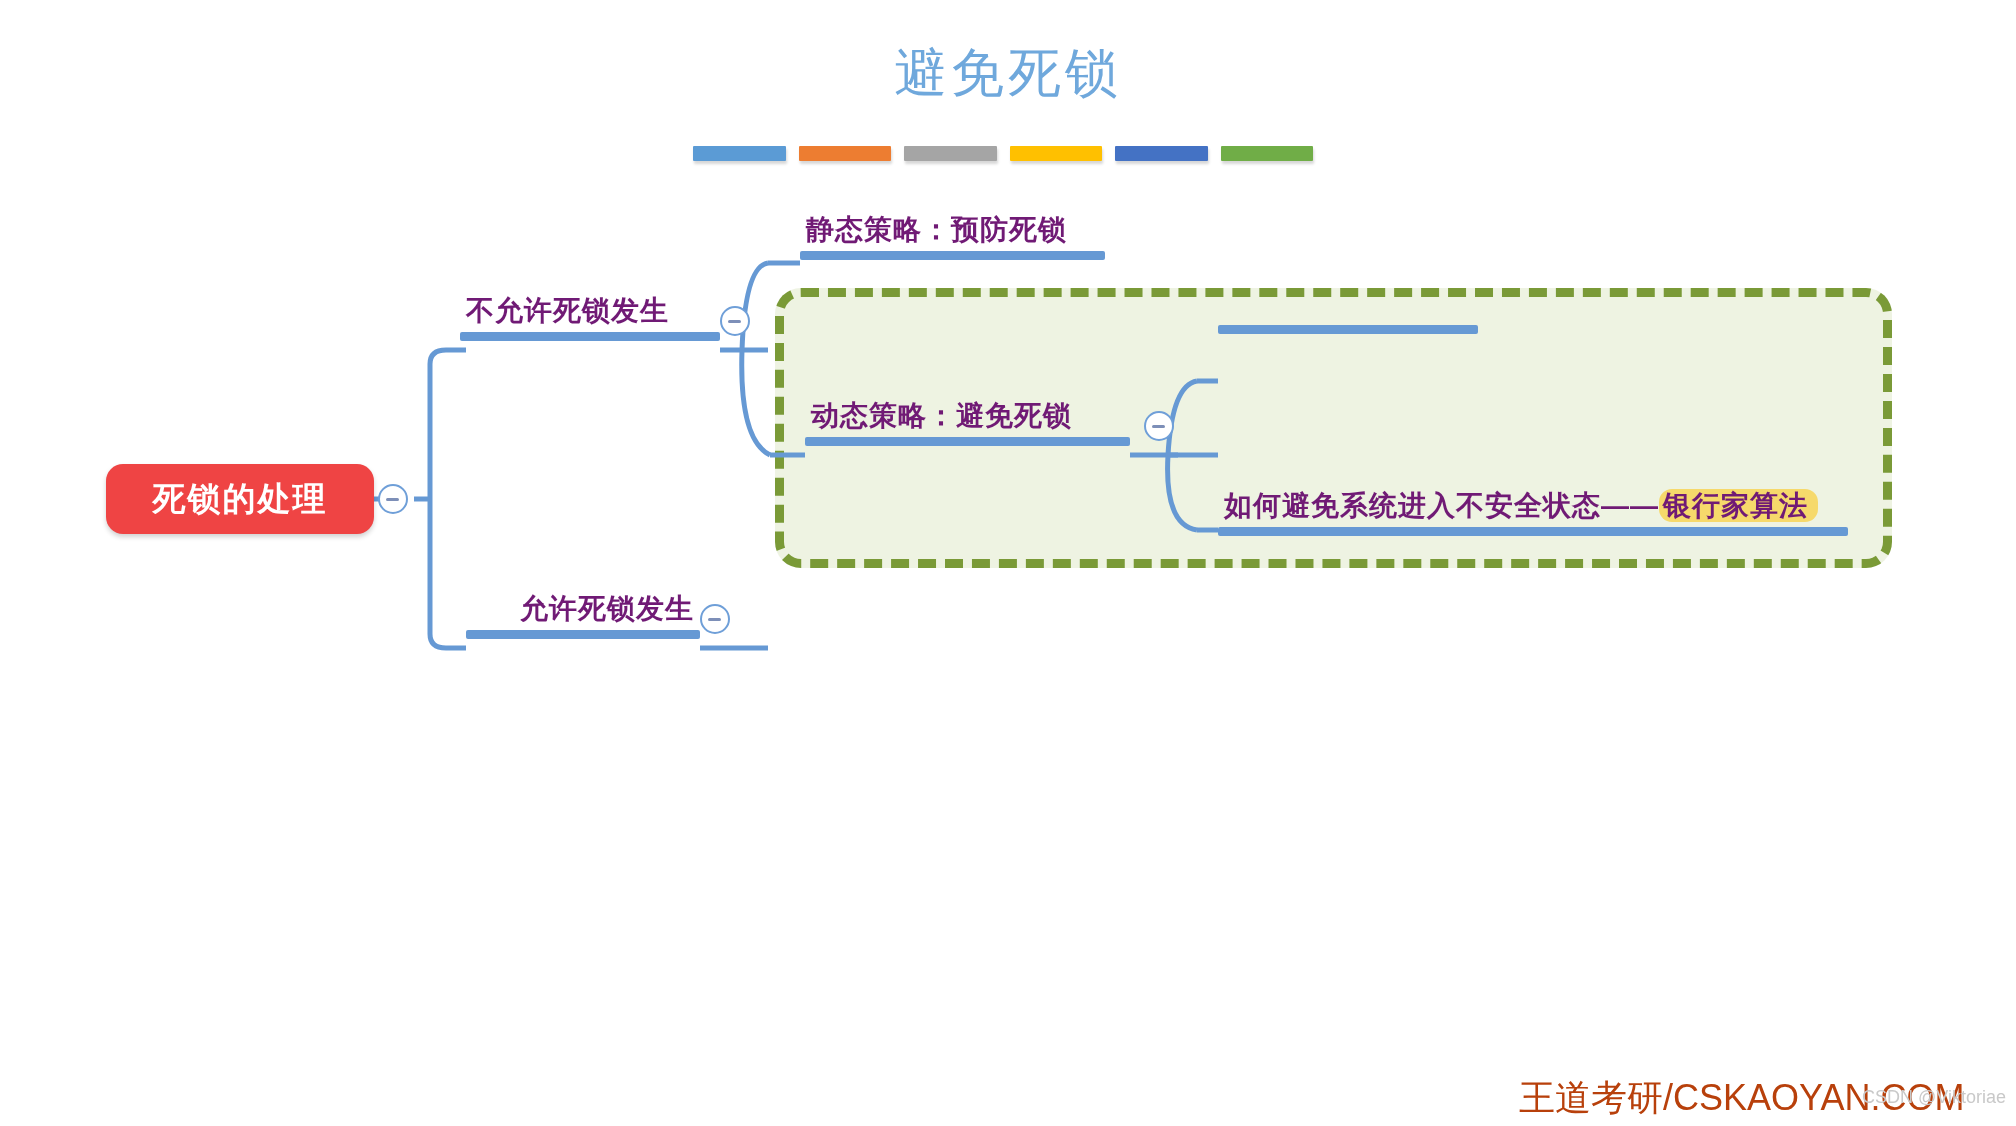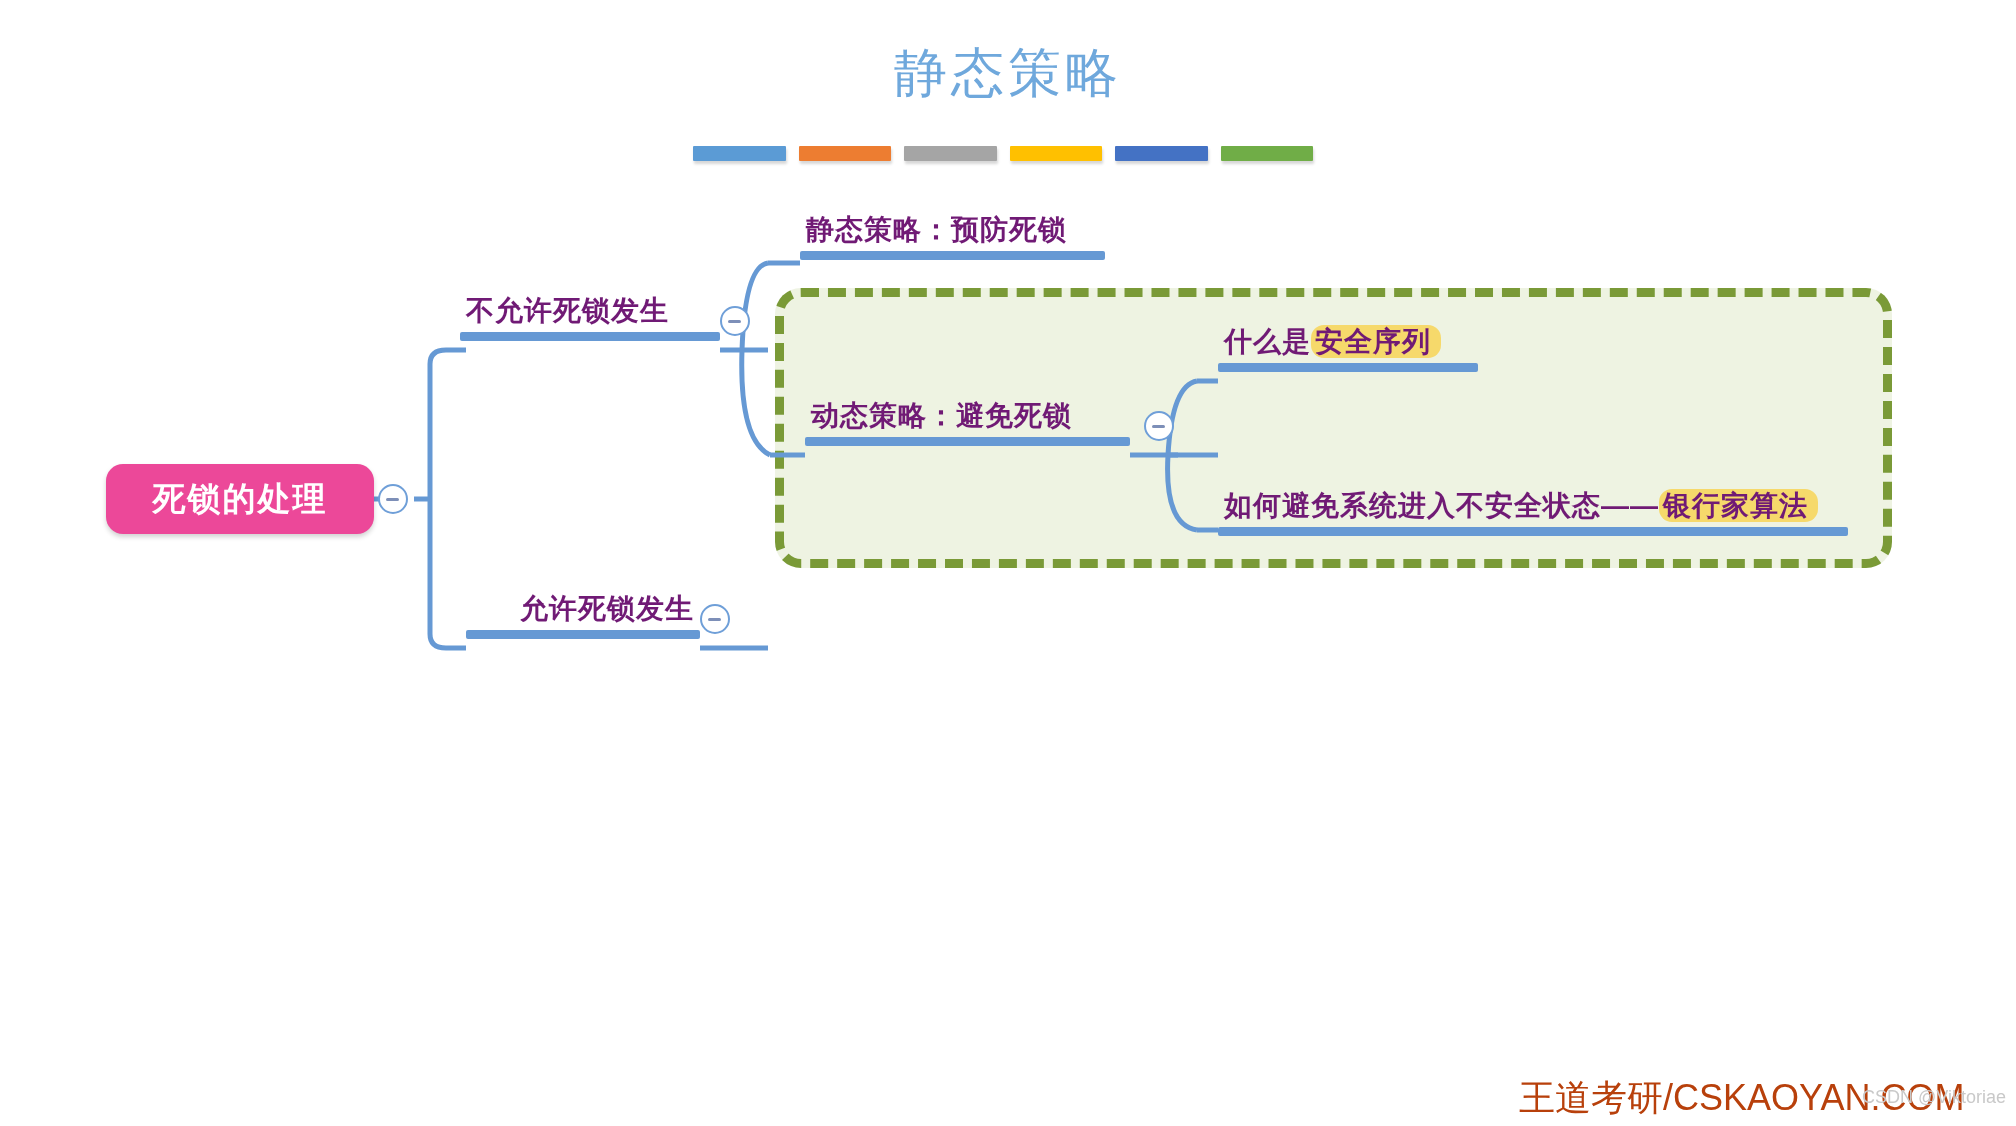--- a/index.html
+++ b/index.html
@@ -36,21 +36,21 @@
     border-radius:26px;
     box-sizing:border-box;
   }
 
   
   .wires{position:absolute;left:0;top:0;width:2016px;height:1126px;pointer-events:none;}
 
   
   .root-node{
     position:absolute;left:106px;top:464px;width:268px;height:70px;
-    background:#ec4899;border-radius:17px;
+    background:#ef4444;border-radius:17px;
     box-shadow:0 3px 5px rgba(0,0,0,0.18);
     display:flex;align-items:center;justify-content:center;
     color:#ffffff;font-size:33px;font-weight:bold;letter-spacing:2px;
   }
 
   
   .node{position:absolute;white-space:nowrap;}
   .node .label{
     display:block;font-size:28px;font-weight:bold;color:#701a75;
     letter-spacing:1px;line-height:34px;padding:0 6px 4px 6px;
@@ -82,21 +82,21 @@
   .wm-csdn{
     position:absolute;left:1862px;top:1087px;
     font-size:18px;color:#c9c9c9;white-space:nowrap;
   }
 </style>
 </head>
 <body>
 
 <div class="stage">
 
-  <div class="title" style="color: rgb(111, 168, 220);">静态策略</div>
+  <div class="title" style="color: rgb(111, 168, 220);">避免死锁</div>
 
   <div class="barstrip">
     <span class="cbar" style="background: rgb(91, 155, 213);"></span>
     <span class="cbar" style="background: rgb(237, 125, 49);"></span>
     <span class="cbar" style="background: rgb(165, 165, 165);"></span>
     <span class="cbar" style="background: rgb(255, 192, 0);"></span>
     <span class="cbar" style="background: rgb(68, 114, 196);"></span>
     <span class="cbar" style="background: rgb(112, 173, 71);"></span>
   </div>
 
@@ -142,23 +142,20 @@
     <span class="rule" style="background: rgb(102, 153, 212);"></span>
   </div>
 
   <div class="node" style="left:805px;top:399px;width:325px;">
     <span class="label">动态策略：避免死锁</span>
     <span class="rule" style="background: rgb(102, 153, 212);"></span>
   </div>
   <div class="toggle" style="left:1144px;top:411px;"></div>
 
   <div class="node" style="left:1218px;top:325px;width:260px;">
-    <span class="label">
-      <span>什么是</span><span class="hl hl-round" style="background: rgb(246, 217, 107);">安全序列</span>
-    </span>
     <span class="rule" style="background: rgb(102, 153, 212);"></span>
   </div>
 
 
   <div class="node" style="left:1218px;top:489px;width:630px;">
     <span class="label">
       <span>如何避免系统进入不安全状态——</span><span class="hl hl-round" style="background: rgb(246, 217, 107);">银行家算法</span>
     </span>
     <span class="rule" style="background: rgb(102, 153, 212);"></span>
   </div>

